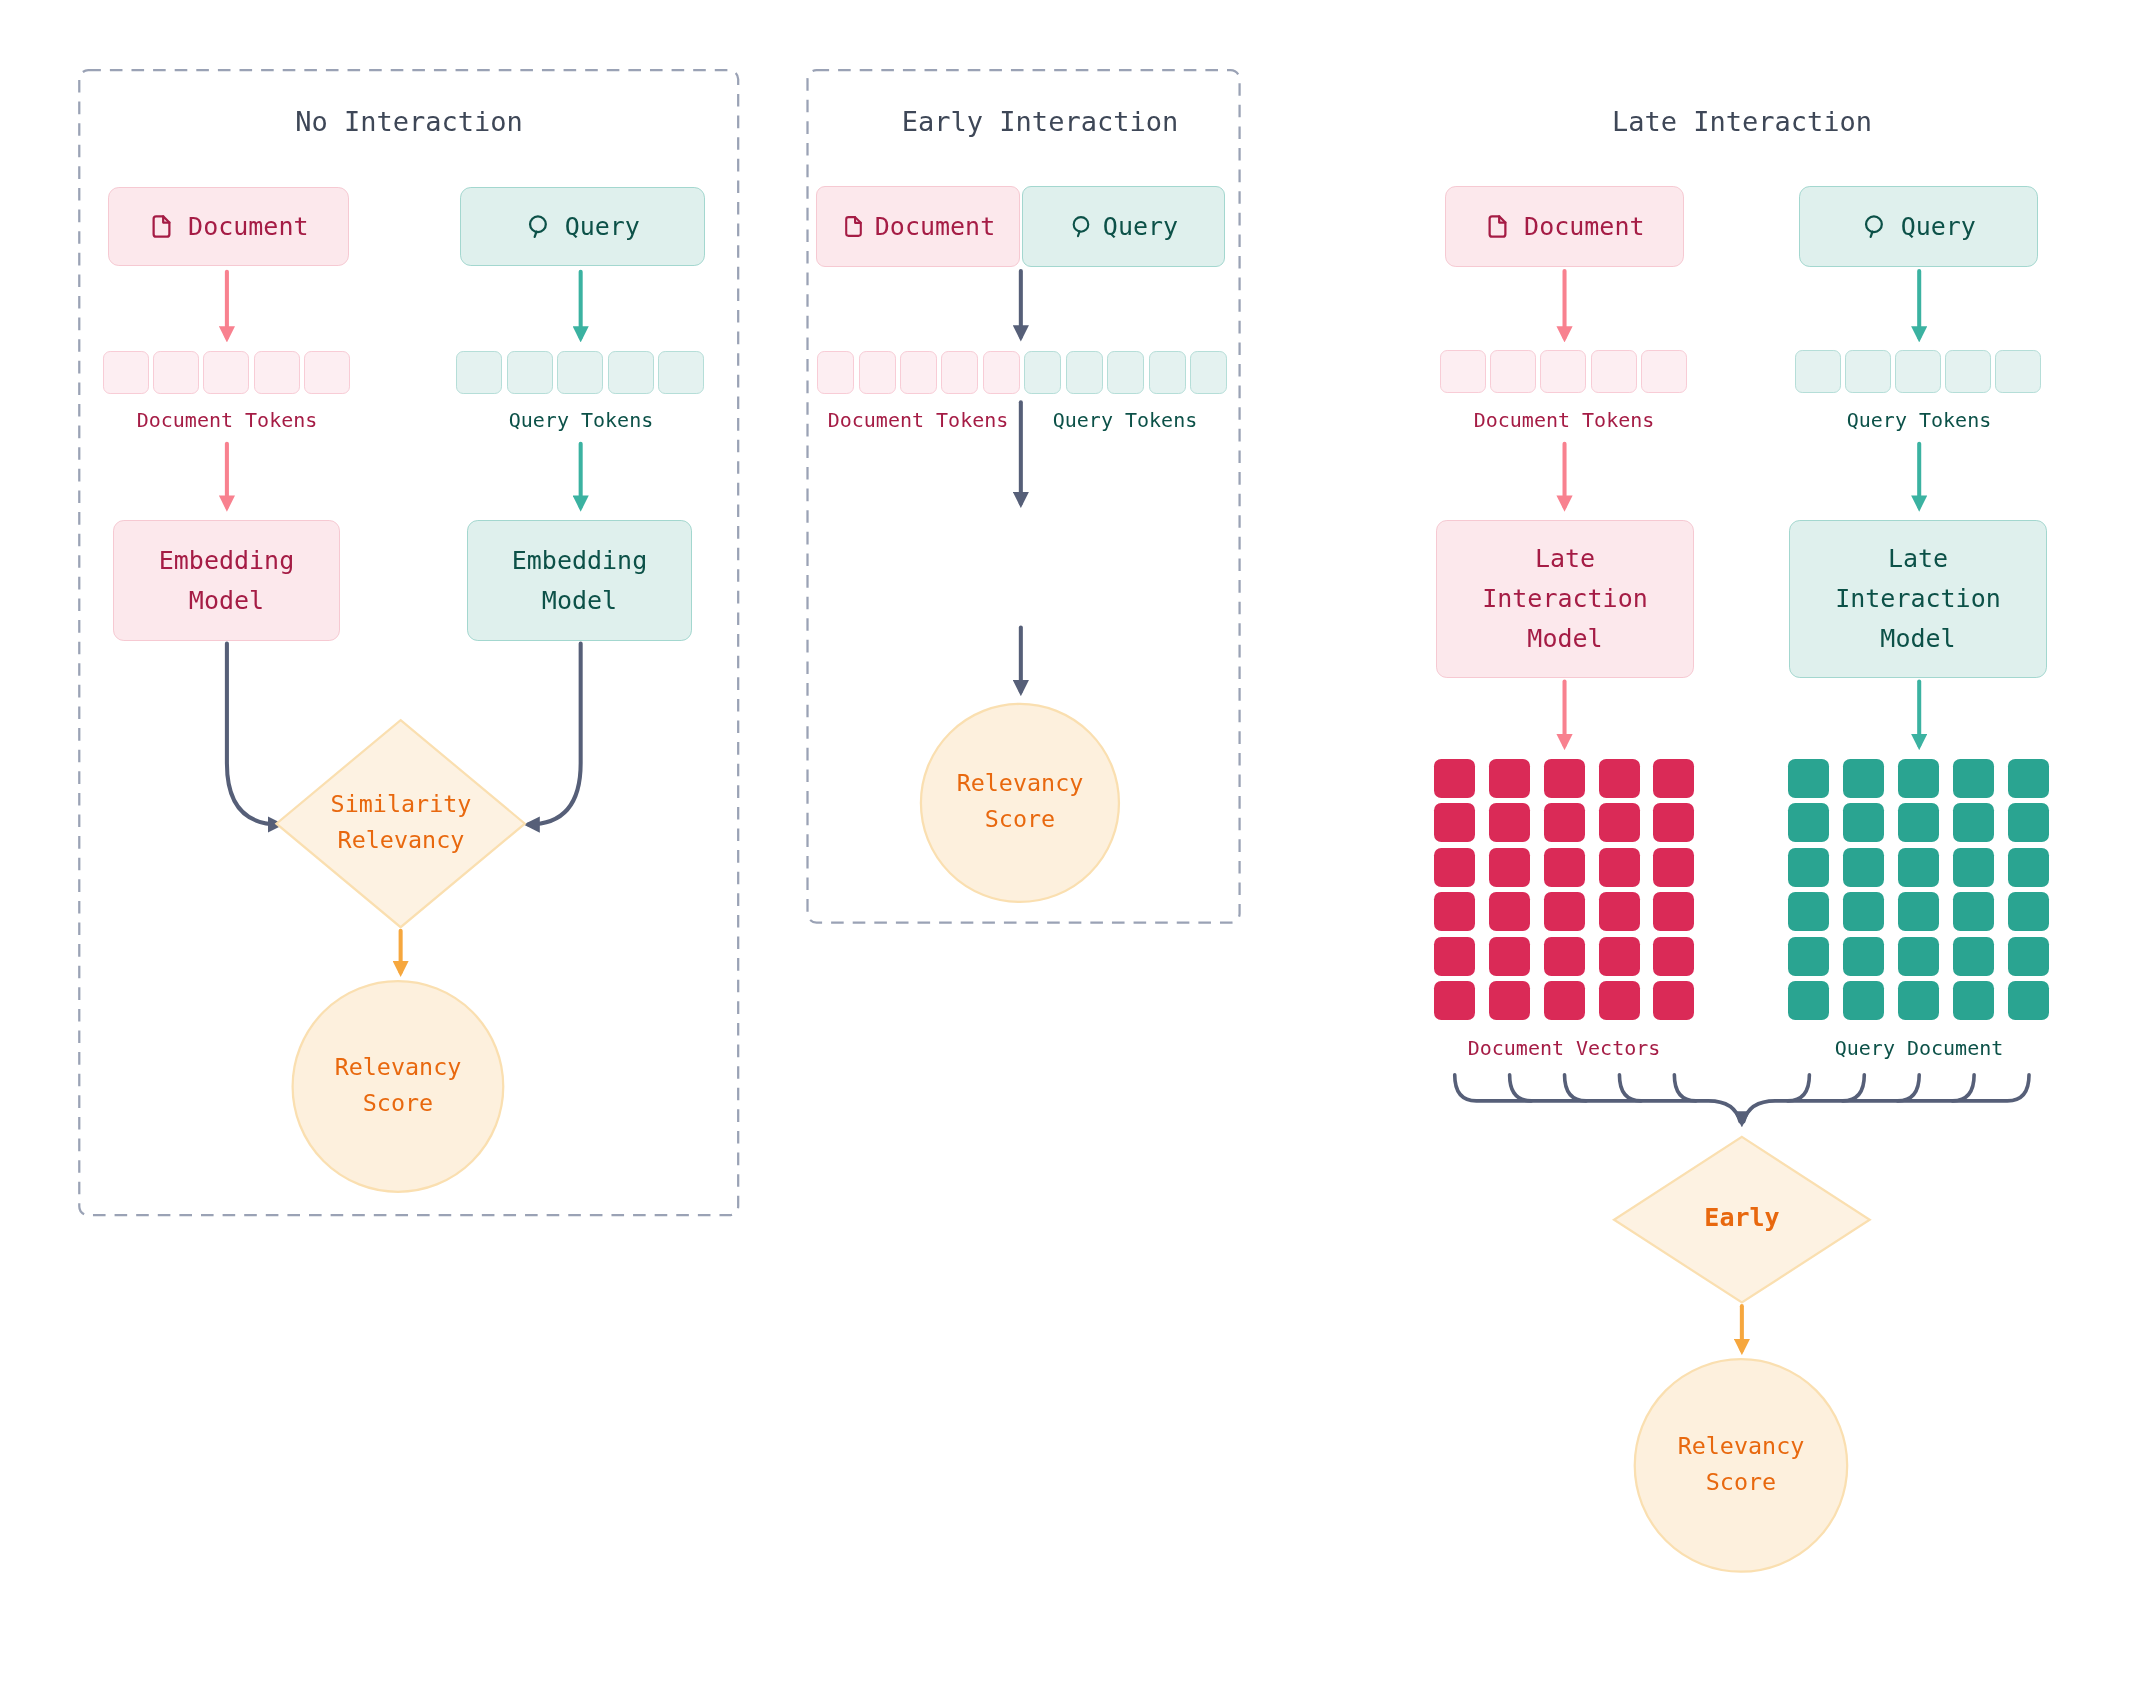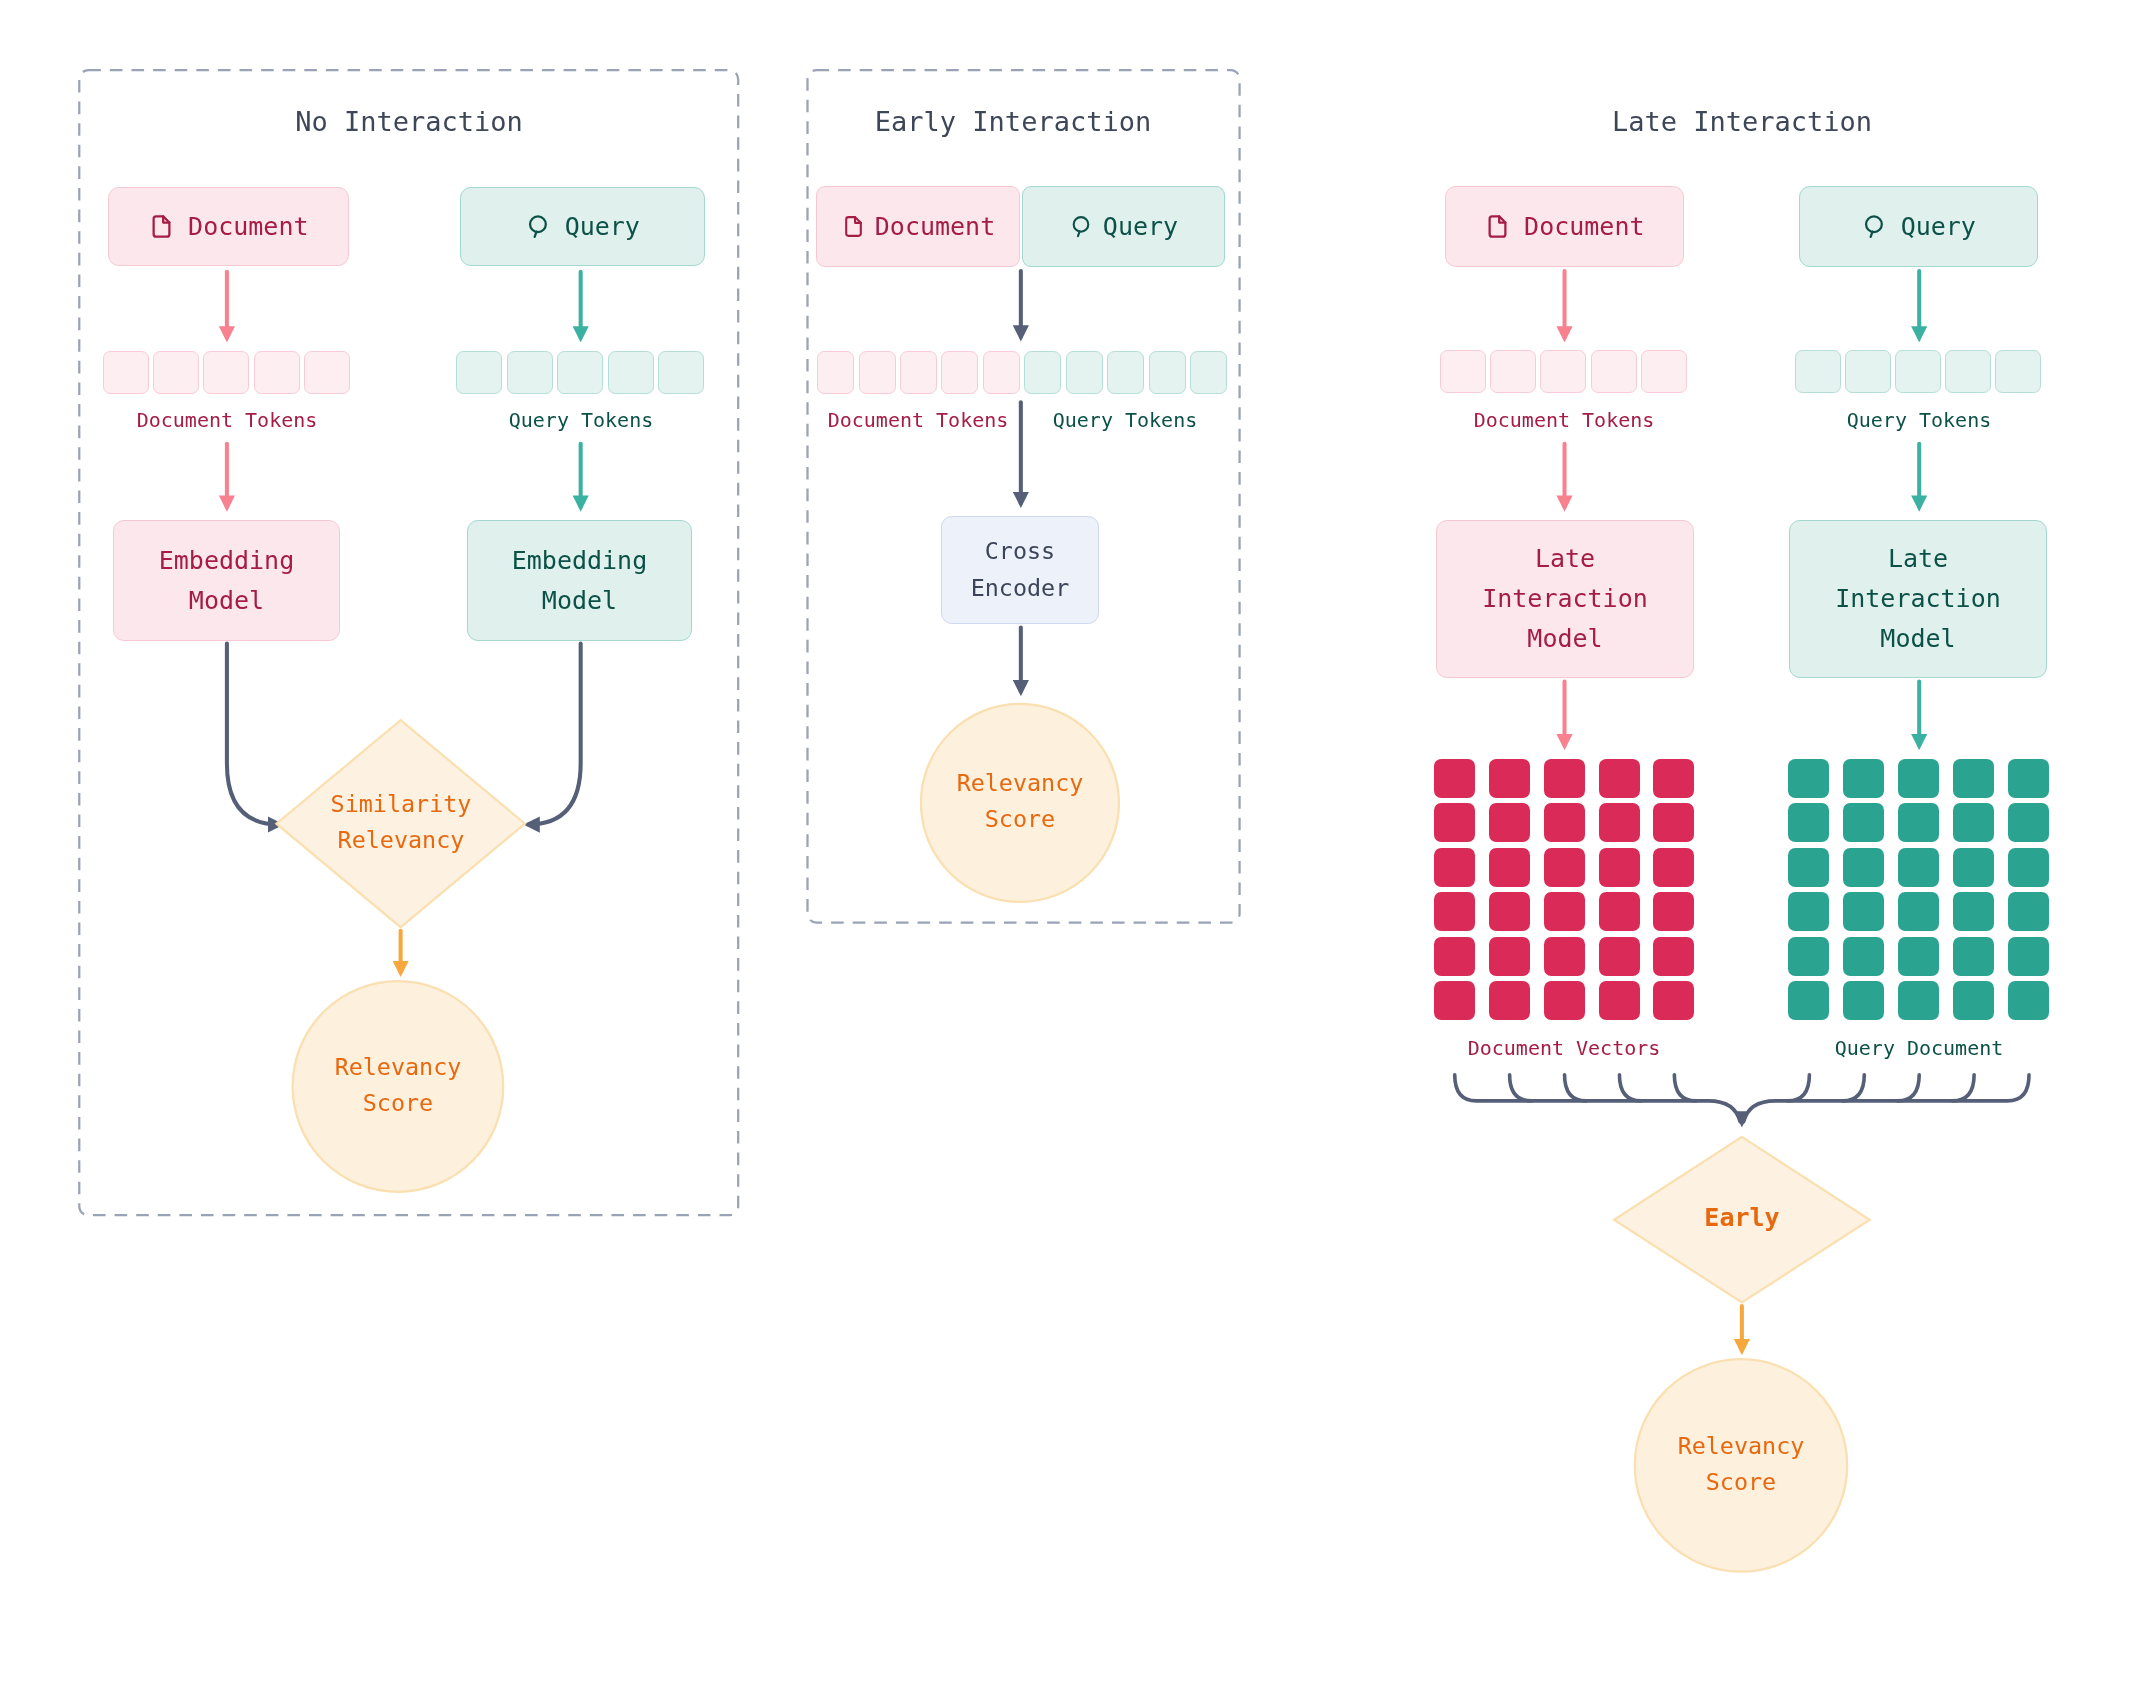--- a/index.html
+++ b/index.html
@@ -233,43 +233,41 @@
   <div class="node pink" style="left:113px;top:520px;width:227px;height:121px;">Embedding
 Model</div>
   <div class="node teal" style="left:467px;top:520px;width:225px;height:121px;">Embedding
 Model</div>
 
   <div class="ctext orange-text" style="left:401px;top:822px;">Similarity
 Relevancy</div>
   <div class="ctext orange-text" style="left:398px;top:1085px;">Relevancy
 Score</div>
 
-  <div class="ctext title" style="left:1013px;top:122px;">Early Interaction</div>
+  <div class="ctext title" style="left:1040px;top:122px;">Early Interaction</div>
 
   <div class="node pink" style="left:816px;top:186px;width:204px;height:81px;border-radius:9px;gap:9px;">
     <svg class="icon" width="25" height="25" viewBox="0 0 24 24" fill="none" stroke="currentColor" stroke-width="2" stroke-linecap="round" stroke-linejoin="round">
       <path d="M13.5 3H7.2C6 3 5 4 5 5.2v13.6C5 20 6 21 7.2 21h9.6C18 21 19 20 19 18.8V8.5L13.5 3z"></path>
       <path d="M13.5 3v5.5H19"></path>
     </svg>
     <span>Document</span>
   </div>
 
   <div class="node teal" style="left:1022px;top:186px;width:203px;height:81px;border-radius:9px;gap:9px;">
     <svg class="icon" width="25" height="25" viewBox="0 0 24 24" fill="none" stroke="currentColor" stroke-width="2" stroke-linecap="round">
       <circle cx="11.5" cy="10" r="7"></circle>
       <path d="M10.2 16.6 L8.6 21.3"></path>
     </svg>
     <span>Query</span>
   </div>
 
   <div class="ctext tok-label-pink" style="left:918px;top:420px;">Document Tokens</div>
   <div class="ctext tok-label-teal" style="left:1125px;top:420px;">Query Tokens</div>
 
-  <div class="node lavender" style="left:941px;top:516px;width:158px;height:108px;">Cross
-Encoder</div>
 
   <div class="ctext orange-text" style="left:1020px;top:801px;">Relevancy
 Score</div>
 
   <div class="ctext title" style="left:1742px;top:122px;">Late Interaction</div>
 
   <div class="node pink" style="left:1445px;top:186px;width:239px;height:81px;">
     <svg class="icon" width="27" height="27" viewBox="0 0 24 24" fill="none" stroke="currentColor" stroke-width="2" stroke-linecap="round" stroke-linejoin="round">
       <path d="M13.5 3H7.2C6 3 5 4 5 5.2v13.6C5 20 6 21 7.2 21h9.6C18 21 19 20 19 18.8V8.5L13.5 3z"></path>
       <path d="M13.5 3v5.5H19"></path>

